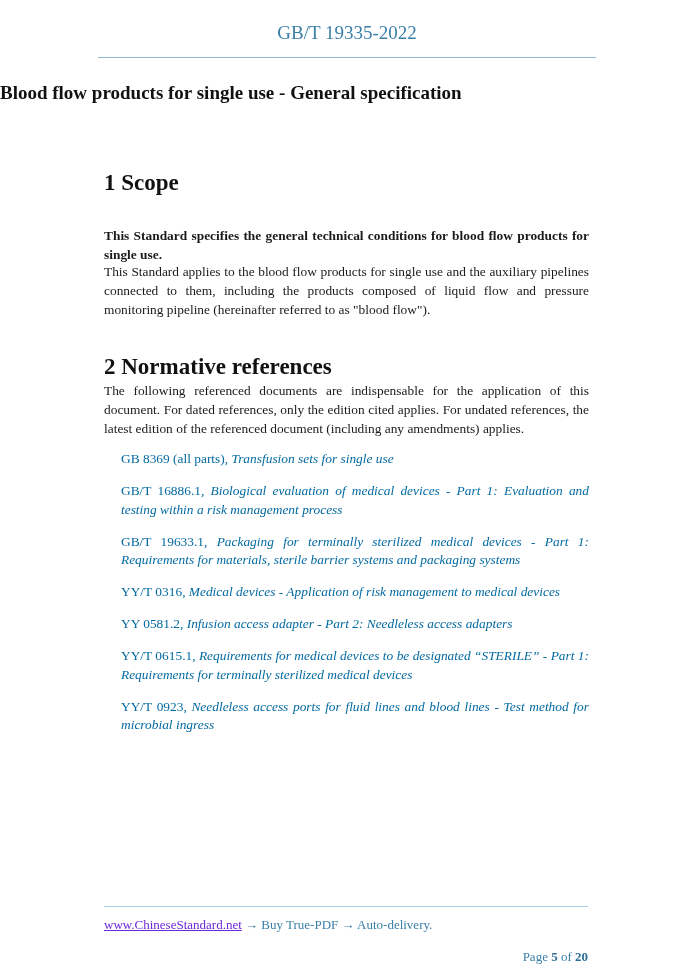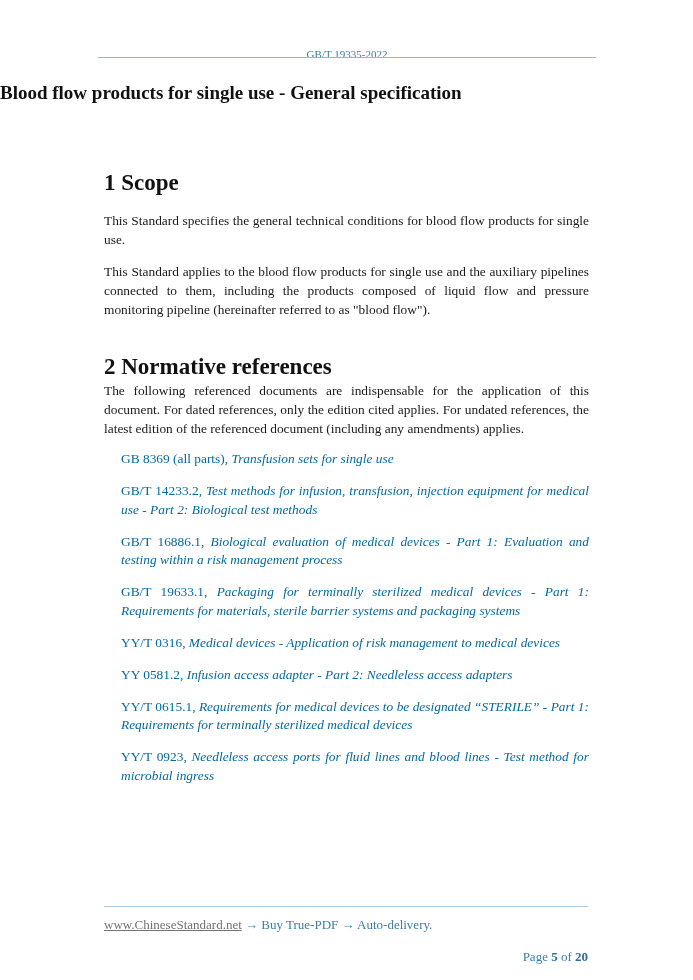--- a/index.html
+++ b/index.html
@@ -5,25 +5,25 @@
     * { box-sizing: border-box; margin: 0; padding: 0; }
     html, body { width: 693px; height: 980px; background: #ffffff; }
     body {
       position: relative;
       font-family: "Liberation Serif", "DejaVu Serif", serif;
       color: #1a1a1a;
       overflow: hidden;
     }
     .page-header {
       position: absolute;
-      top: 48px;
+      top: 22px;
       left: 98px;
       width: 498px;
       text-align: center;
-      font-size: 11px;
+      font-size: 19px;
       color: #3a7fa8;
     }
     .header-rule {
       position: absolute;
       top: 57px;
       left: 98px;
       width: 498px;
       height: 1px;
       background: #8fb8d4;
     }
@@ -77,21 +77,21 @@
     }
     .footer {
       position: absolute;
       top: 917px;
       left: 104px;
       width: 484px;
       font-size: 13px;
       color: #3a7fa8;
     }
     .footer-link {
-      color: #737373;
+      color: #6d28d9;
       text-decoration: underline;
       cursor: pointer;
     }
     .footer-page {
       position: absolute;
       right: 0;
       top: 0;
       margin-top: 32px;
     }
     .footer-page b { font-weight: bold; color: #2e6f97; }
@@ -100,40 +100,37 @@
 <body>
 
 <div class="page-header">GB/T 19335-2022</div>
 <div class="header-rule"></div>
 
 <div class="doc-title">Blood flow products for single use - General specification</div>
 
 <div class="content" style="top:170px;">
   <div class="section-heading">1 Scope</div>
 </div>
-<div class="content" style="top:211px;">
+<div class="content" style="top:226px;font-weight:bold;">
   <p class="para">This Standard specifies the general technical conditions for blood flow products for single use.</p>
 </div>
 <div class="content" style="top:262px;">
   <p class="para">This Standard applies to the blood flow products for single use and the auxiliary pipelines connected to them, including the products composed of liquid flow and pressure monitoring pipeline (hereinafter referred to as "blood flow").</p>
 </div>
 
 <div class="content" style="top:354px;">
   <div class="section-heading">2 Normative references</div>
 </div>
 <div class="content" style="top:381px;">
   <p class="para">The following referenced documents are indispensable for the application of this document. For dated references, only the edition cited applies. For undated references, the latest edition of the referenced document (including any amendments) applies.</p>
 </div>
 
 <div class="ref-list" style="top:450px;">
   <p class="ref">
     <span class="code">GB 8369 (all parts), </span><span class="title">Transfusion sets for single use</span>
-  </p>
-  <p class="ref">
-    <span class="code">GB/T 14233.2, </span><span class="title">Test methods for infusion, transfusion, injection equipment for medical use - Part 2: Biological test methods</span>
   </p>
   <p class="ref">
     <span class="code">GB/T 16886.1, </span><span class="title">Biological evaluation of medical devices - Part 1: Evaluation and testing within a risk management process</span>
   </p>
   <p class="ref">
     <span class="code">GB/T 19633.1, </span><span class="title">Packaging for terminally sterilized medical devices - Part 1: Requirements for materials, sterile barrier systems and packaging systems</span>
   </p>
   <p class="ref">
     <span class="code">YY/T 0316, </span><span class="title">Medical devices - Application of risk management to medical devices</span>
   </p>

